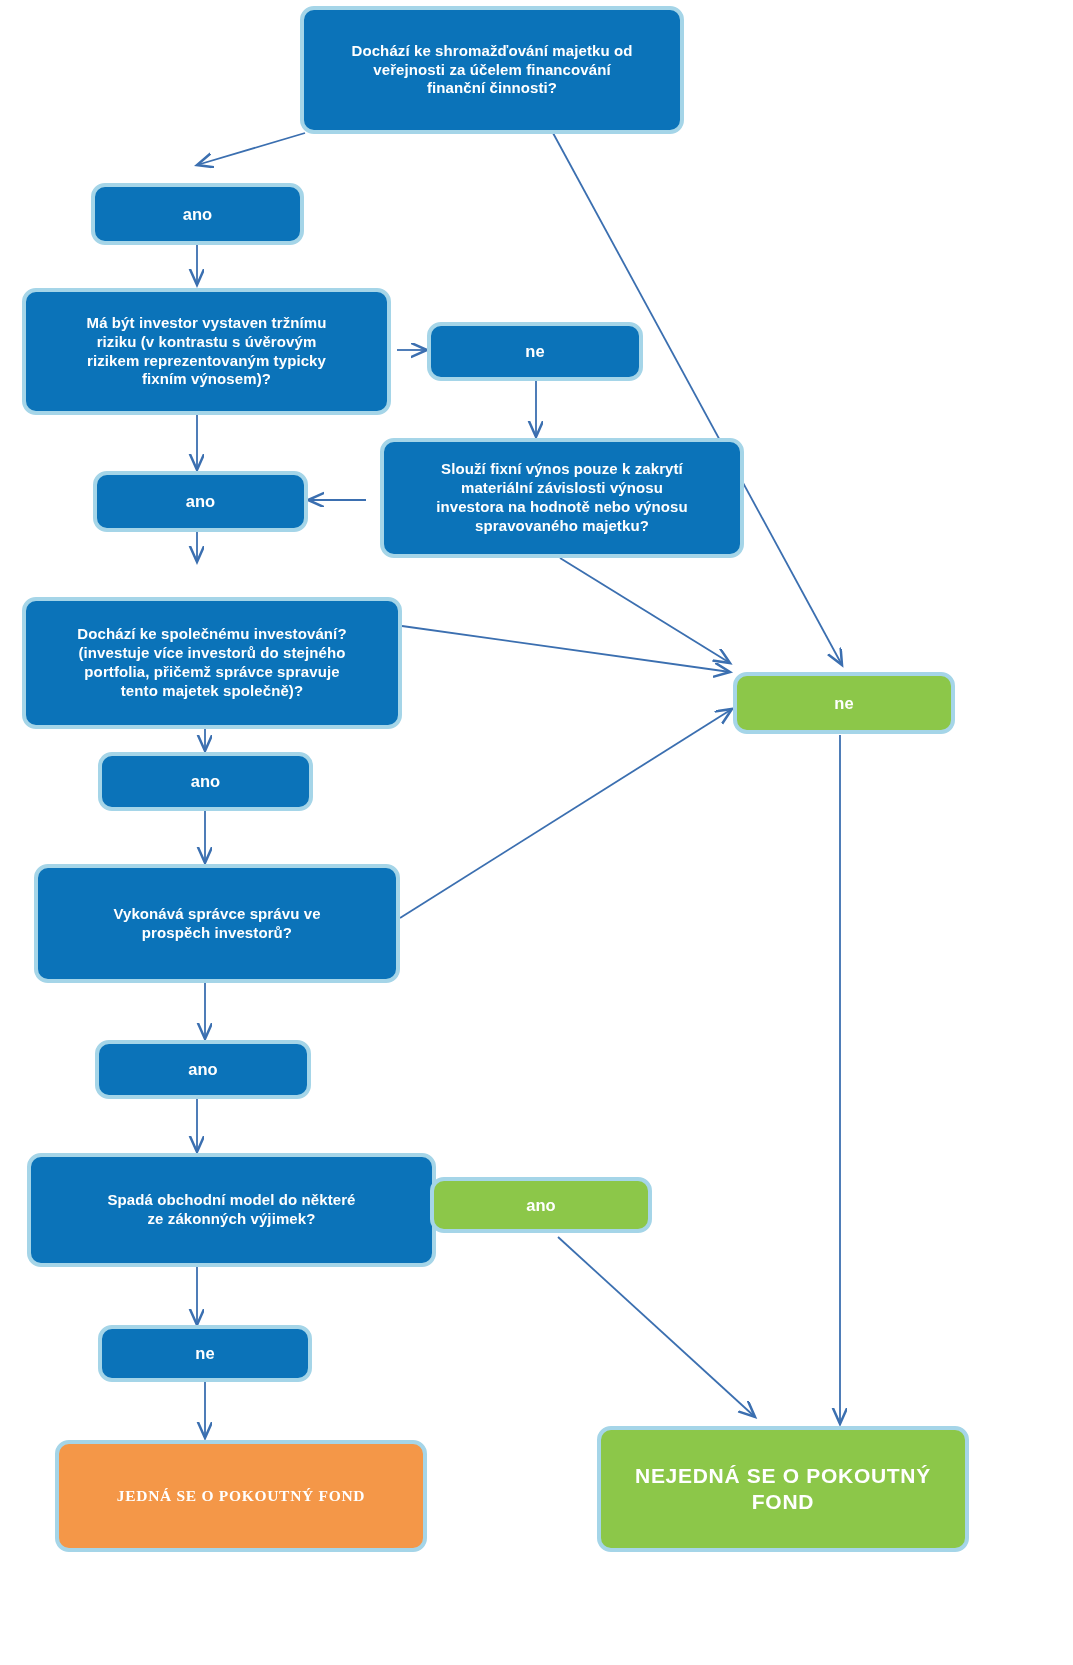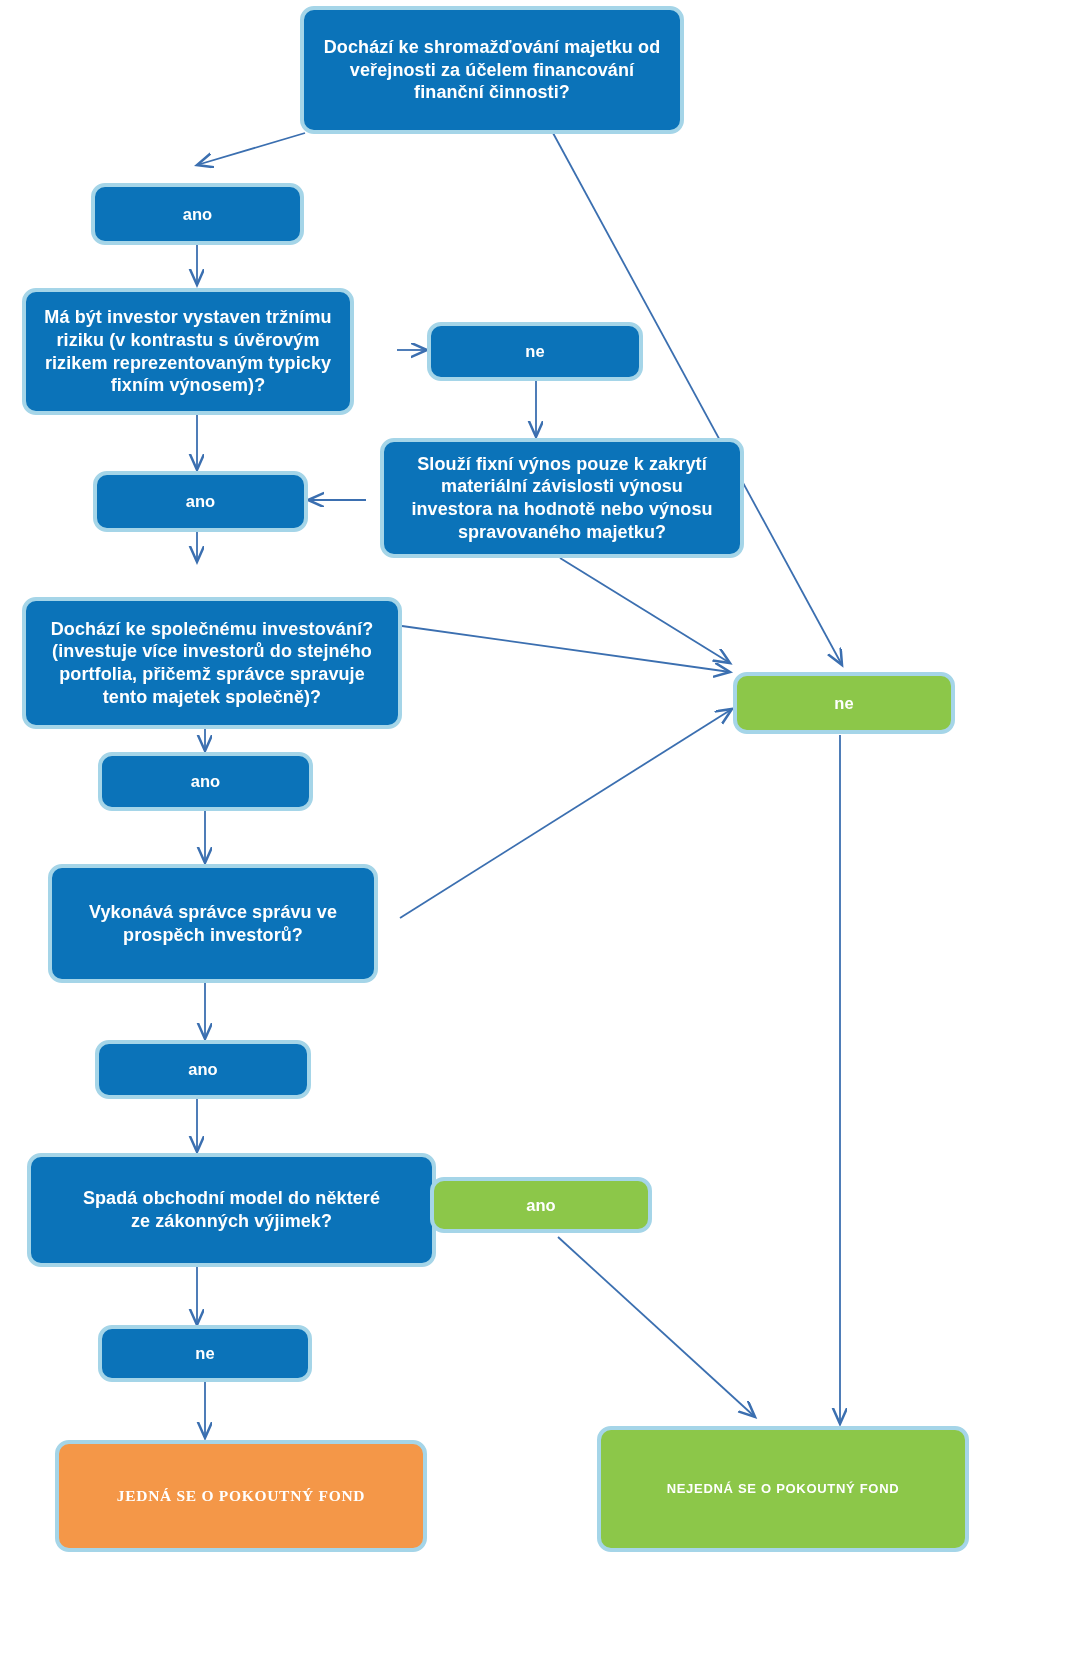--- a/index.html
+++ b/index.html
@@ -33,39 +33,39 @@
     border-radius: 14px;
     border: 4px solid #a5d5e8;
     color: #ffffff;
     font-weight: bold;
     line-height: 1.26;
     padding: 4px 10px;
     z-index: 2;
   }
   .node.question {
     background: #0b73b9;
-    font-size: 18px;
+    font-size: 15px;
     letter-spacing: 0.1px;
   }
   .node.small {
     background: #0b73b9;
     font-size: 16.5px;
   }
   .node.answer-green {
     background: #8cc749;
     font-size: 16.5px;
   }
   .node.result-orange {
     background: #f49748;
     font-size: 15.5px;
     letter-spacing: 0.7px;
   }
   .node.result-green {
     background: #8cc749;
-    font-size: 13px;
+    font-size: 21px;
     letter-spacing: 0.7px;
   }
   .node .label {
     display: block;
     white-space: pre-line;
   }
 </style>
 </head>
 <body>
 
@@ -124,21 +124,21 @@
   <div class="node question" style="left:300px; top:6px; width:384px; height:128px;">
     <span class="label">Dochází ke shromažďování majetku od
 veřejnosti za účelem financování
 finanční činnosti?</span>
   </div>
 
   <div class="node small" style="left:91px; top:183px; width:213px; height:62px;">
     <span class="label">ano</span>
   </div>
 
-  <div class="node question" style="left:22px; top:288px; width:332px; height:127px;align-items:center;">
+  <div class="node question" style="left:22px; top:288px; width:369px; height:127px;align-items:center;">
     <span class="label">Má být investor vystaven tržnímu
 riziku (v kontrastu s úvěrovým
 rizikem reprezentovaným typicky
 fixním výnosem)?</span>
   </div>
 
   <div class="node small" style="left:427px; top:322px; width:216px; height:59px;">
     <span class="label">ne</span>
   </div>
 
@@ -157,21 +157,21 @@
     <span class="label">Dochází ke společnému investování?
 (investuje více investorů do stejného
 portfolia, přičemž správce spravuje
 tento majetek společně)?</span>
   </div>
 
   <div class="node small" style="left:98px; top:752px; width:215px; height:59px;">
     <span class="label">ano</span>
   </div>
 
-  <div class="node question" style="left:34px; top:864px; width:330px; height:119px;margin-left:14px;">
+  <div class="node question" style="left:34px; top:864px; width:366px; height:119px;">
     <span class="label">Vykonává správce správu ve
 prospěch investorů?</span>
   </div>
 
   <div class="node small" style="left:95px; top:1040px; width:216px; height:59px;">
     <span class="label">ano</span>
   </div>
 
   <div class="node question" style="left:27px; top:1153px; width:409px; height:114px;">
     <span class="label">Spadá obchodní model do některé

